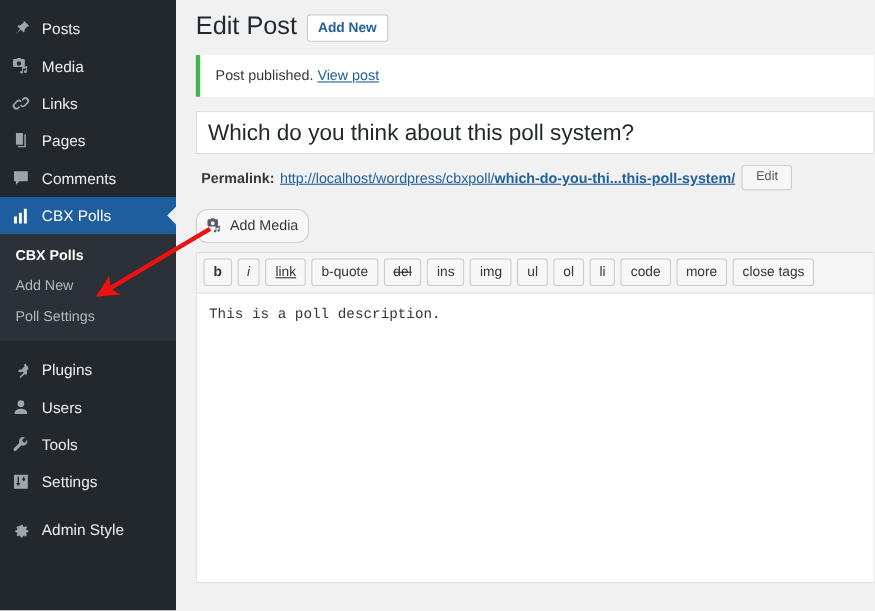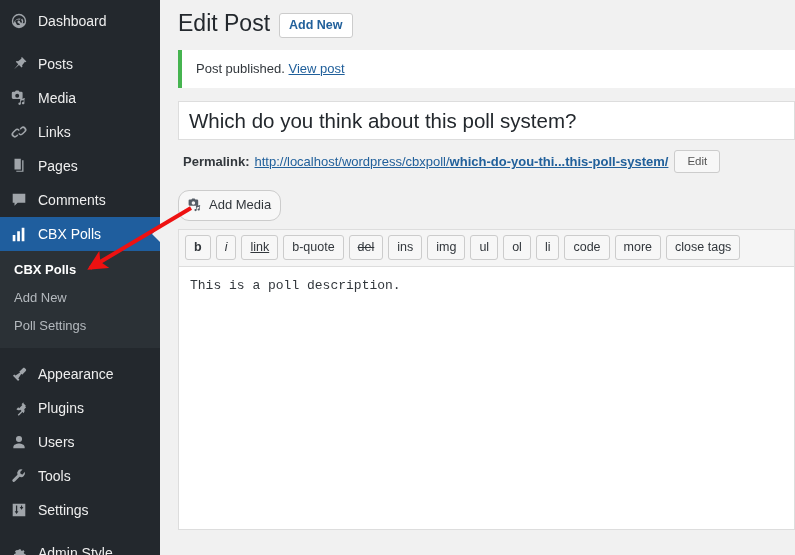--- a/index.html
+++ b/index.html
@@ -256,28 +256,20 @@
     z-index: 50;
   }
 </style>
 </head>
 <body>
 
 <div id="app">
 
   <div id="sidebar">
 
-    <div class="menu-item" style="margin-top:4px;">
-      <span class="icon">
-        <svg width="18" height="18" viewBox="0 0 20 20">
-            <path d="M10 2a8 8 0 100 16 8 8 0 000-16zm0 1.6a6.4 6.4 0 016.4 6.4 6.3 6.3 0 01-.5 2.5h-1.8a4.6 4.6 0 00-.6-5.2l-1.2 1.2a3 3 0 01.3 3.9l-1.3-1.3a1.5 1.5 0 10-1.4 1.4l1.3 1.3a3 3 0 01-3.9-.3L5.6 10a4.6 4.6 0 015.2-1.3l1.2-1.2A6.3 6.3 0 004.2 12.5H4.1A6.4 6.4 0 0110 3.6z"></path>
-          </svg>
-      </span>
-      <span class="mi-label">Dashboard</span>
-    </div>
 
     <div class="menu-sep"></div>
 
     <div class="menu-item">
       <span class="icon">
         <svg width="18" height="18" viewBox="0 0 20 20">
             <path d="M13.3 2.2l-1 1 .6.6-3.9 3.1-1.6-.3-1 1 2.8 2.8-4.6 5.4 5.4-4.6 2.8 2.8 1-1-.3-1.6 3.1-3.9.6.6 1-1-4.9-4.9z"></path>
           </svg>
       </span>
       <span class="mi-label">Posts</span>
@@ -330,28 +322,20 @@
     </div>
 
     <div id="submenu">
       <div class="sub-item current">CBX Polls</div>
       <div class="sub-item">Add New</div>
       <div class="sub-item">Poll Settings</div>
     </div>
 
     <div class="menu-sep"></div>
 
-    <div class="menu-item">
-      <span class="icon">
-        <svg width="18" height="18" viewBox="0 0 20 20">
-            <path d="M16.5 3.5c-.6-.6-1.6-.6-2.2 0l-4 4 .9.9-5.1 3.4-1.3-1.3-1.5 1.5 5.7 5.7 1.5-1.5-1.3-1.3 3.4-5.1.9.9 4-4c.6-.6.6-1.6 0-2.2z"></path>
-          </svg>
-      </span>
-      <span class="mi-label">Appearance</span>
-    </div>
 
     <div class="menu-item">
       <span class="icon">
         <svg width="18" height="18" viewBox="0 0 20 20">
             <path d="M14.9 3.6l-2.1 2.1 1 1-3.6 3.6-1-1-2.1 2.1a3.6 3.6 0 004.4.6l1.3 1.3-4.2 4.2 1.1 1.1 4.2-4.2 1.3 1.3a3.6 3.6 0 00.6-4.4l2.1-2.1-1-1 .7-.7-2.7-2.8z"></path>
           </svg>
       </span>
       <span class="mi-label">Plugins</span>
     </div>
 

